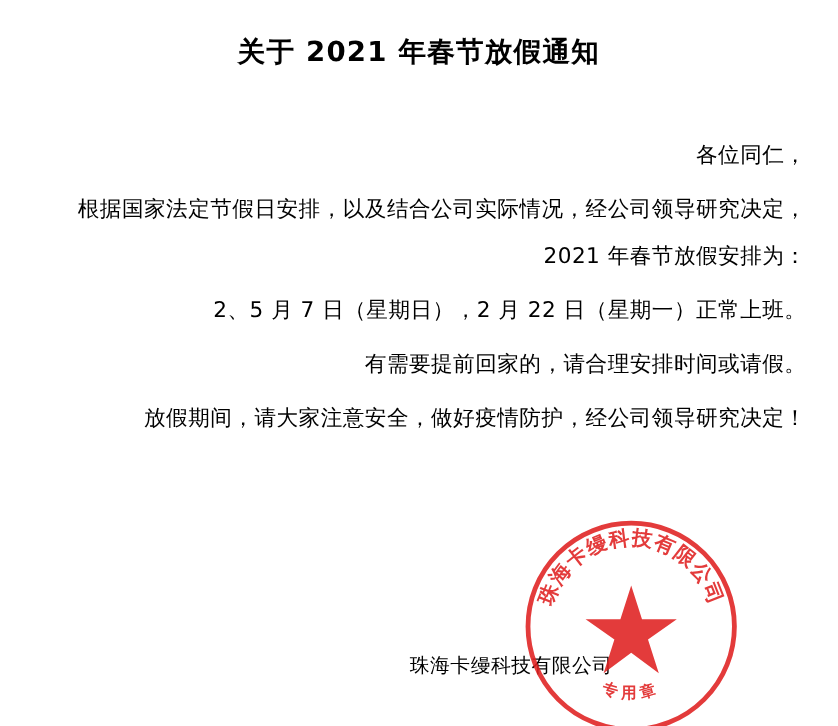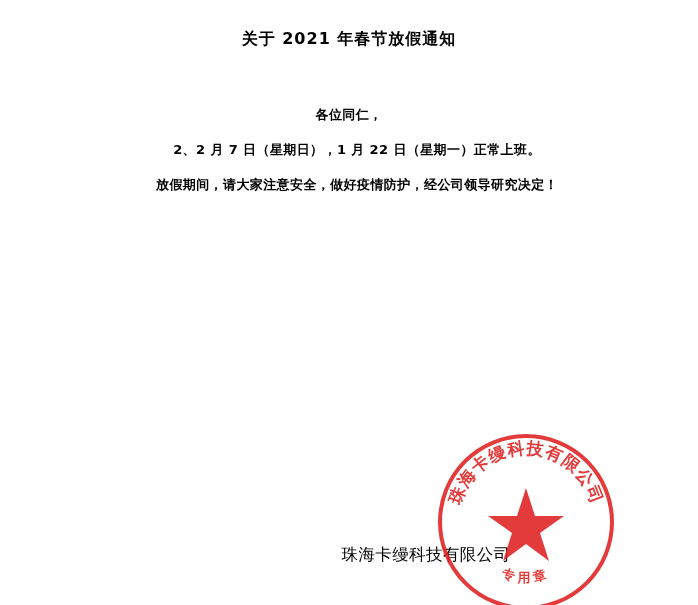--- a/index.html
+++ b/index.html
@@ -16,38 +16,37 @@
     position: relative;
   }
   .page {
     position: relative;
     width: 698px;
     height: 605px;
     box-sizing: border-box;
   }
   .doc-title {
     text-align: center;
-    font-size: 16px;
+    font-size: 23px;
     font-weight: 700;
     letter-spacing: 1px;
     margin-top: 28px;
     margin-bottom: 0;
     line-height: 1.4;
   }
   .body-block {
     margin-top: 52px;
     padding: 0 26px 0 26px;
   }
   .para {
-    font-size: 13px;
+    font-size: 18px;
     line-height: 2.05;
     margin: 0 0 8px 0;
     letter-spacing: 0.4px;
-    text-align: center;
-    font-weight: bold;
+    text-align: right;
   }
   .para.indent {
     text-indent: 33px;
   }
   .para.indent-sm {
     text-indent: 16px;
   }
   .para.tight {
     margin-bottom: 2px;
   }
@@ -94,21 +93,24 @@
 </style>
 </head>
 <body>
 
 <div class="page">
 
   <div class="doc-title">关于 2021 年春节放假通知</div>
 
   <div class="body-block">
     <p class="para">各位同仁，</p>
-    <p class="para indent-sm">2、2 月 7 日（星期日），1 月 22 日（星期一）正常上班。</p>
+    <p class="para indent tight">根据国家法定节假日安排，以及结合公司实际情况，经公司领导研究决定，</p>
+    <p class="para">2021 年春节放假安排为：</p>
+    <p class="para indent-sm">2、5 月 7 日（星期日），2 月 22 日（星期一）正常上班。</p>
+    <p class="para indent-sm">有需要提前回家的，请合理安排时间或请假。</p>
     <p class="para indent-sm">放假期间，请大家注意安全，做好疫情防护，经公司领导研究决定！</p>
   </div>
 
   <div class="sign-block">
     <div class="sign-line">珠海卡缦科技有限公司</div>
   </div>
 
   <div class="stamp">
     <svg class="stamp-svg" width="188" height="188" viewBox="0 0 188 188" xmlns="http://www.w3.org/2000/svg">
       <defs>

